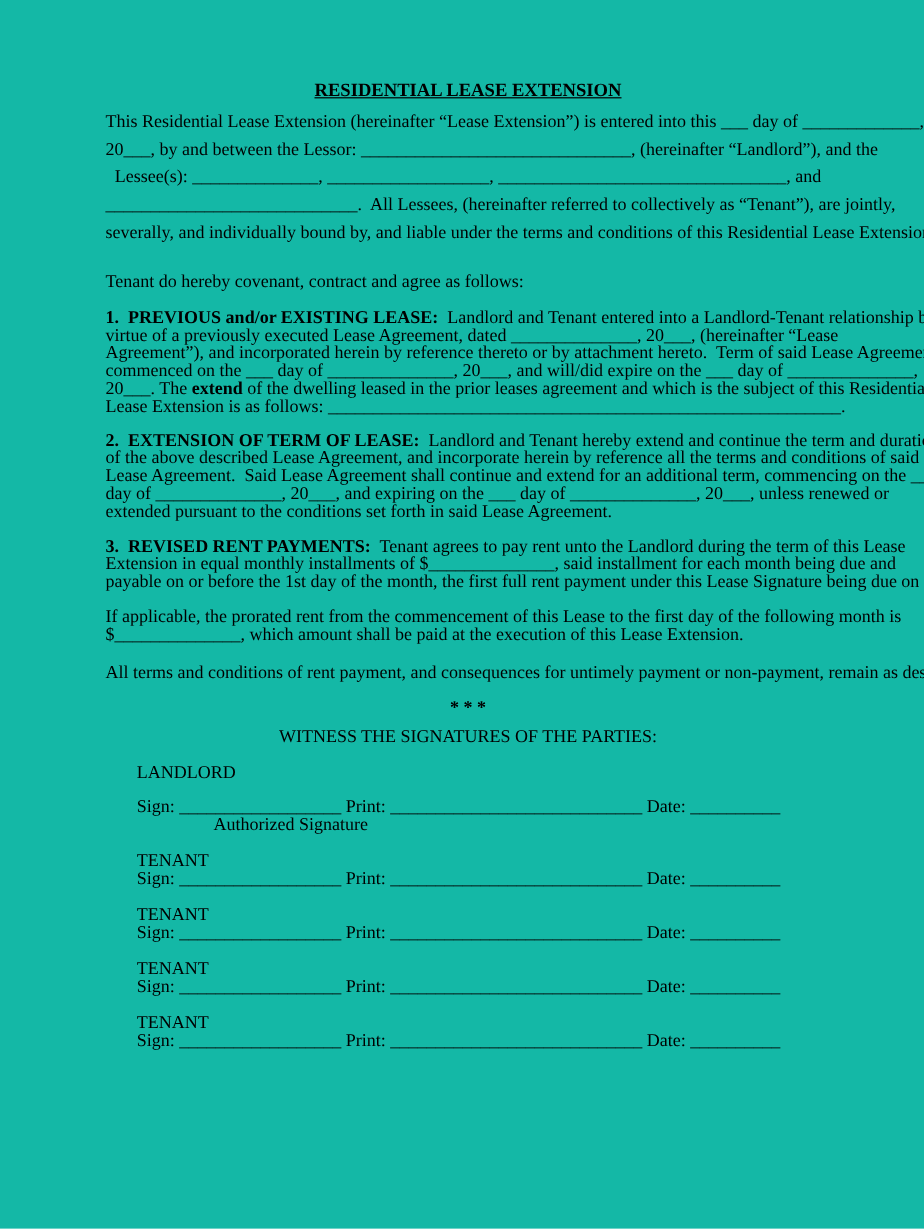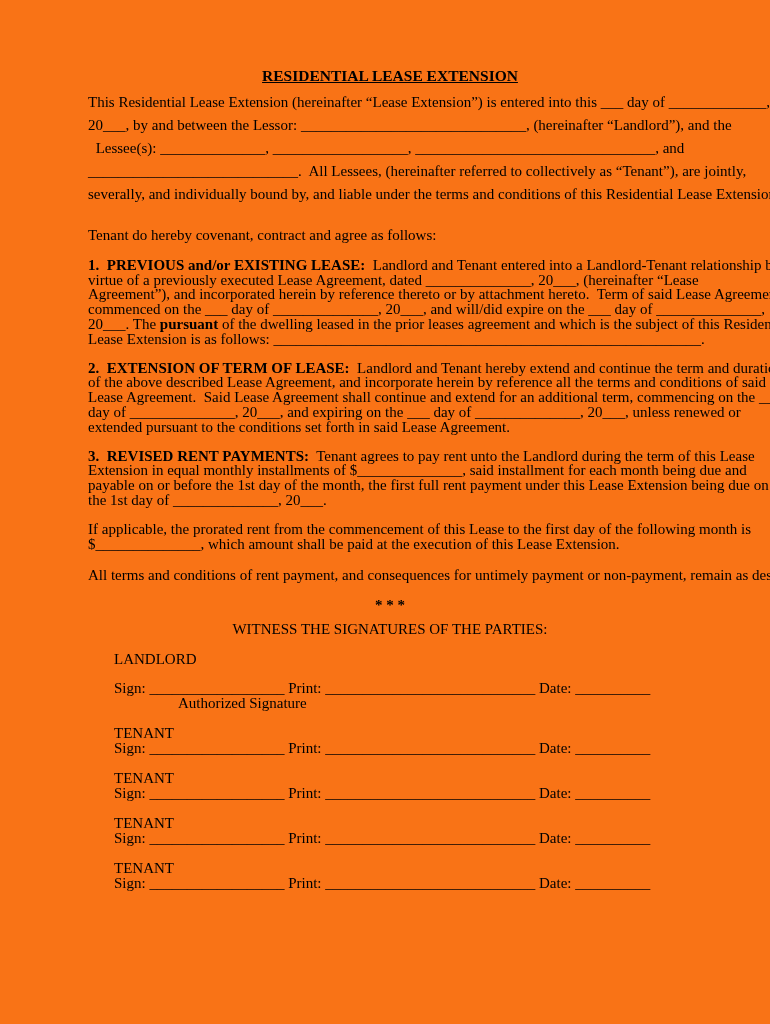--- a/index.html
+++ b/index.html
@@ -2,21 +2,21 @@
 <html><head>
 <meta charset="utf-8">
 <style>
   html, body { margin: 0; padding: 0; background: #ffffff; }
   .page {
     position: relative;
     width: 770px;
     height: 1024px;
     box-sizing: border-box;
     padding: 66px 78px 0 88px;
-    background: #f97316;
+    background: #14b8a6;
     color: #000000;
     font-family: "Liberation Serif", serif;
     font-size: 15px;
     overflow: hidden;
   }
   .title {
     text-align: center;
     font-weight: bold;
     font-size: 15.5px;
     text-decoration: underline;
@@ -68,35 +68,34 @@
         <div class="line"><span>severally, and individually bound by, and liable under the terms and conditions of this Residential Lease Extension.</span></div>
       </div>
       <div class="para" data-para="consideration">
         <div class="line"><span>Tenant do hereby covenant, contract and agree as follows:</span></div>
       </div>
       <div class="para" data-para="sec1">
         <div class="line"><span class="b">1.  PREVIOUS and/or EXISTING LEASE:</span><span>  Landlord and Tenant entered into a Landlord-Tenant relationship by</span></div>
         <div class="line"><span>virtue of a previously executed Lease Agreement, dated </span><span class="blank">______________</span><span>, 20</span><span class="blank">___</span><span>, (hereinafter “Lease</span></div>
         <div class="line"><span>Agreement”), and incorporated herein by reference thereto or by attachment hereto.  Term of said Lease Agreement</span></div>
         <div class="line"><span>commenced on the </span><span class="blank">___</span><span> day of </span><span class="blank">______________</span><span>, 20</span><span class="blank">___</span><span>, and will/did expire on the </span><span class="blank">___</span><span> day of </span><span class="blank">______________</span><span>,</span></div>
-        <div class="line"><span>20</span><span class="blank">___</span><span>. The </span><span class="b">pursuant</span><span> of the dwelling leased in the prior leases agreement and which is the subject of this Residential</span></div>
+        <div class="line"><span>20</span><span class="blank">___</span><span>. The </span><span class="b">extend</span><span> of the dwelling leased in the prior leases agreement and which is the subject of this Residential</span></div>
         <div class="line"><span>Lease Extension is as follows: </span><span class="blank">_________________________________________________________</span><span>.</span></div>
       </div>
       <div class="para" data-para="sec2">
         <div class="line"><span class="b">2.  EXTENSION OF TERM OF LEASE:</span><span>  Landlord and Tenant hereby extend and continue the term and duration</span></div>
         <div class="line"><span>of the above described Lease Agreement, and incorporate herein by reference all the terms and conditions of said</span></div>
         <div class="line"><span>Lease Agreement.  Said Lease Agreement shall continue and extend for an additional term, commencing on the </span><span class="blank">___</span></div>
         <div class="line"><span>day of </span><span class="blank">______________</span><span>, 20</span><span class="blank">___</span><span>, and expiring on the </span><span class="blank">___</span><span> day of </span><span class="blank">______________</span><span>, 20</span><span class="blank">___</span><span>, unless renewed or</span></div>
         <div class="line"><span>extended pursuant to the conditions set forth in said Lease Agreement.</span></div>
       </div>
       <div class="para" data-para="sec3">
         <div class="line"><span class="b">3.  REVISED RENT PAYMENTS:</span><span>  Tenant agrees to pay rent unto the Landlord during the term of this Lease</span></div>
         <div class="line"><span>Extension in equal monthly installments of $</span><span class="blank">______________</span><span>, said installment for each month being due and</span></div>
-        <div class="line"><span>payable on or before the 1st day of the month, the first full rent payment under this Lease Extension being due on</span></div>
-        <div class="line"><span>the 1st day of </span><span class="blank">______________</span><span>, 20</span><span class="blank">___</span><span>.</span></div>
+        <div class="line"><span>payable on or before the 1st day of the month, the first full rent payment under this Lease Signature being due on</span></div>
       </div>
       <div class="para" data-para="prorated">
         <div class="line"><span>If applicable, the prorated rent from the commencement of this Lease to the first day of the following month is</span></div>
         <div class="line"><span>$</span><span class="blank">______________</span><span>, which amount shall be paid at the execution of this Lease Extension.</span></div>
       </div>
       <div class="para" data-para="terms">
         <div class="line"><span>All terms and conditions of rent payment, and consequences for untimely payment or non-payment, remain as described</span></div>
       </div>
     </div>
 

